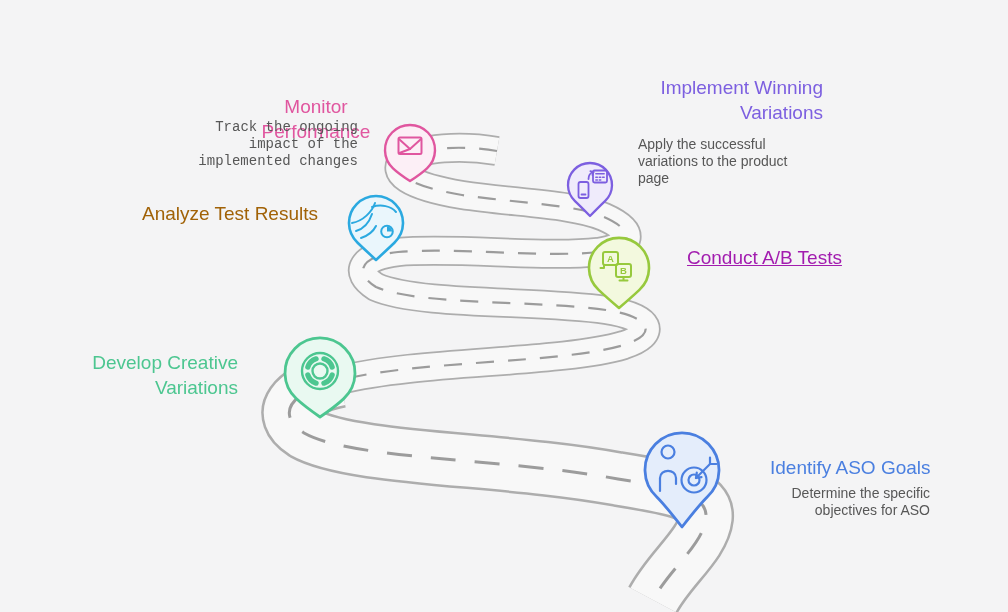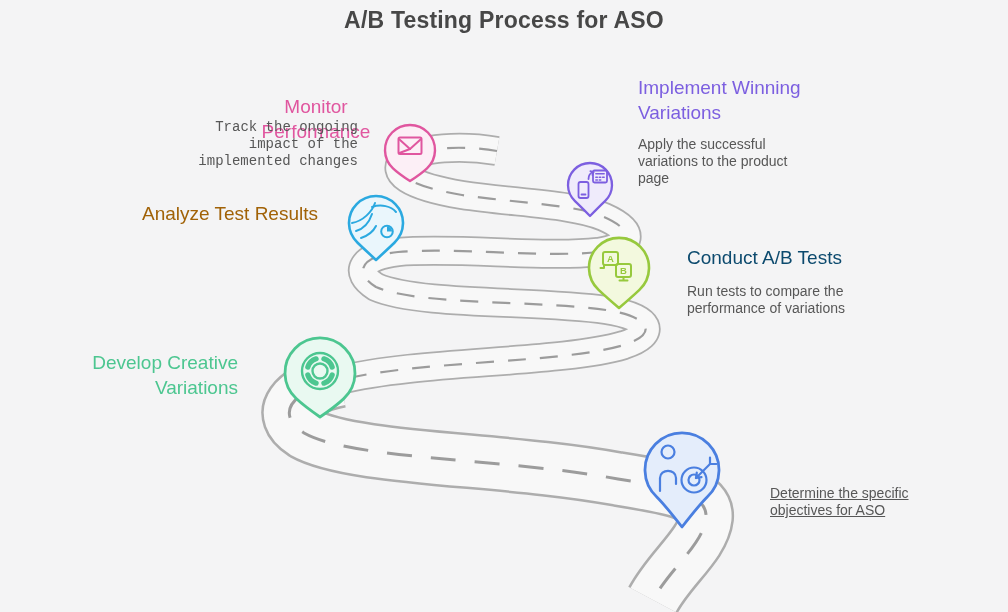--- a/index.html
+++ b/index.html
@@ -25,28 +25,27 @@
   .d-monitor  {left:178px;top:119px;width:180px;text-align:right;font-family:Liberation Mono, monospace;}
   .t-analyze  {left:120px;top:201px;width:220px;text-align:center;}
   .d-analyze  {left:134px;top:234px;width:195px;text-align:center;}
   .t-develop  {left:28px; top:326px;width:210px;text-align:right;}
   .d-develop  {left:40px; top:387px;width:200px;text-align:right;}
   .t-implement{left:638px;top:75px; width:185px;text-align:left;}
   .d-implement{left:638px;top:136px;width:172px;text-align:left;}
   .t-conduct  {left:687px;top:245px;width:230px;text-align:left;}
   .d-conduct  {left:687px;top:283px;width:178px;text-align:left;}
   .t-identify {left:770px;top:455px;width:230px;text-align:left;}
-  .d-identify {left:770px;top:485px;width:160px;text-align:left;text-decoration:underline;}
+  .d-identify {left:770px;top:485px;width:160px;text-align:right;}
 </style>
 </head>
 <body>
 
 <div class="canvas">
 
-  <div class="page-title">A/B Testing Process for ASO</div>
 
   <svg class="scene" width="1008" height="612" viewBox="0 0 1008 612">
 
     <g>
 
       <path d="M 340 380 C 292 390, 274 414, 304 433 C 352 460, 505 458, 618 479 C 674 488, 708 494, 706 518 C 703 545, 670 568, 653 600" fill="none" stroke-width="56" stroke-linecap="butt" stroke="#adadad"></path>
       <path d="M 340 380 C 292 390, 274 414, 304 433 C 352 460, 505 458, 618 479 C 674 488, 708 494, 706 518 C 703 545, 670 568, 653 600" fill="none" stroke-width="51" stroke-linecap="butt" stroke="#f8f8f8"></path>
 
       <path d="M 497 151 C 462 145, 420 147, 404 160 C 390 172, 408 186, 462 195 C 515 203, 575 204, 604 217 C 636 231, 634 247, 598 252 C 545 258, 455 247, 398 252 C 362 256, 352 272, 376 287 C 420 306, 540 300, 606 310 C 652 317, 658 334, 624 345 C 560 364, 420 360, 340 380" fill="none" stroke-width="30" stroke-linecap="butt" stroke="#adadad"></path>
       <path d="M 497 151 C 462 145, 420 147, 404 160 C 390 172, 408 186, 462 195 C 515 203, 575 204, 604 217 C 636 231, 634 247, 598 252 C 545 258, 455 247, 398 252 C 362 256, 352 272, 376 287 C 420 306, 540 300, 606 310 C 652 317, 658 334, 624 345 C 560 364, 420 360, 340 380" fill="none" stroke-width="26.5" stroke-linecap="butt" stroke="#f8f8f8"></path>
@@ -123,28 +122,28 @@
     <g>
       <path d="M 410,181 Q 398.75,173.75 393,168.3 A 25,25 0 1 1 427,168.3 Q 421.25,173.75 410,181 Z" stroke-width="2.4" stroke-linejoin="round" stroke="#e0569f" fill="#fceff6"></path>
       <g fill="none" stroke-width="2" stroke-linecap="round" stroke-linejoin="round" stroke="#e0569f">
         <rect x="398.5" y="137.5" width="23" height="16.5" rx="1.5"></rect>
         <path d="M 399.5,139.5 L 410,149 L 420.5,139.5"></path>
         <path d="M 399.5,153 L 410,149"></path>
       </g>
     </g>
   </svg>
 
+  <div class="ms ms-title t-identify" style="color: rgb(74, 127, 224);">Identify ASO Goals</div>
   <div class="ms ms-desc d-identify">Determine the specific objectives for ASO</div>
 
   <div class="ms ms-title t-develop" style="color: rgb(76, 198, 144); margin-top: 24px;">Develop Creative Variations</div>
 
-  <div class="ms ms-title t-conduct" style="color: #0c4a6e;">Conduct A/B Tests</div>
-  <div class="ms ms-desc d-conduct">Run tests to compare the performance of variations</div>
+  <div class="ms ms-title t-conduct" style="color: #a21caf; text-decoration: underline;">Conduct A/B Tests</div>
 
   <div class="ms ms-title t-analyze" style="color: #a16207;">Analyze Test Results</div>
 
-  <div class="ms ms-title t-implement" style="color: rgb(124, 95, 224);">Implement Winning Variations</div>
+  <div class="ms ms-title t-implement" style="color: rgb(124, 95, 224); text-align: right;">Implement Winning Variations</div>
   <div class="ms ms-desc d-implement">Apply the successful variations to the product page</div>
 
   <div class="ms ms-title t-monitor" style="color: rgb(224, 86, 159); margin-top: 34px;">Monitor Performance</div>
   <div class="ms ms-desc d-monitor">Track the ongoing impact of the implemented changes</div>
 
 </div>
 
 </body></html>

